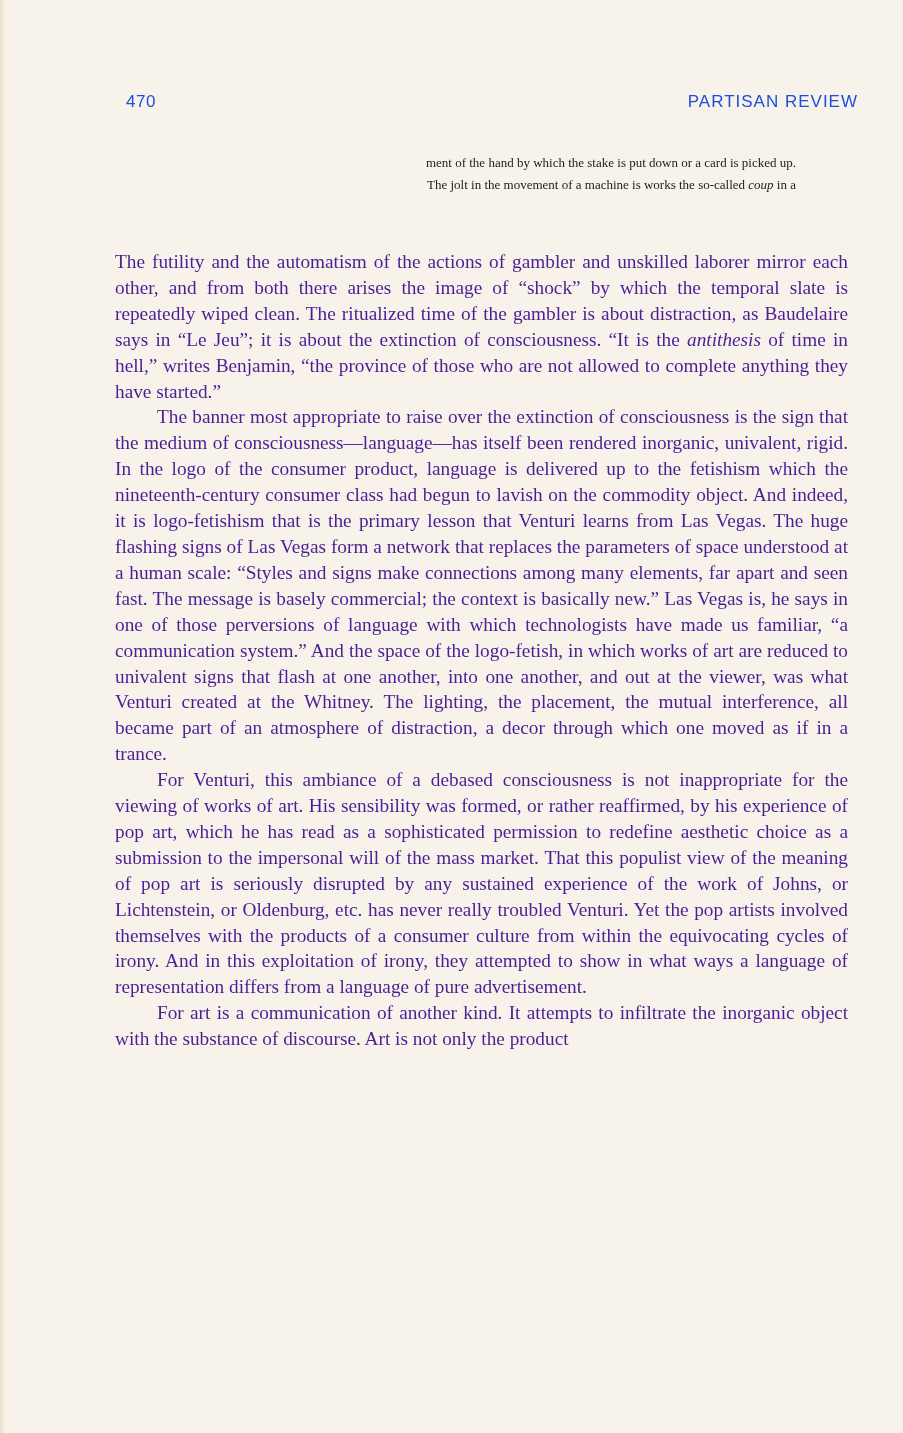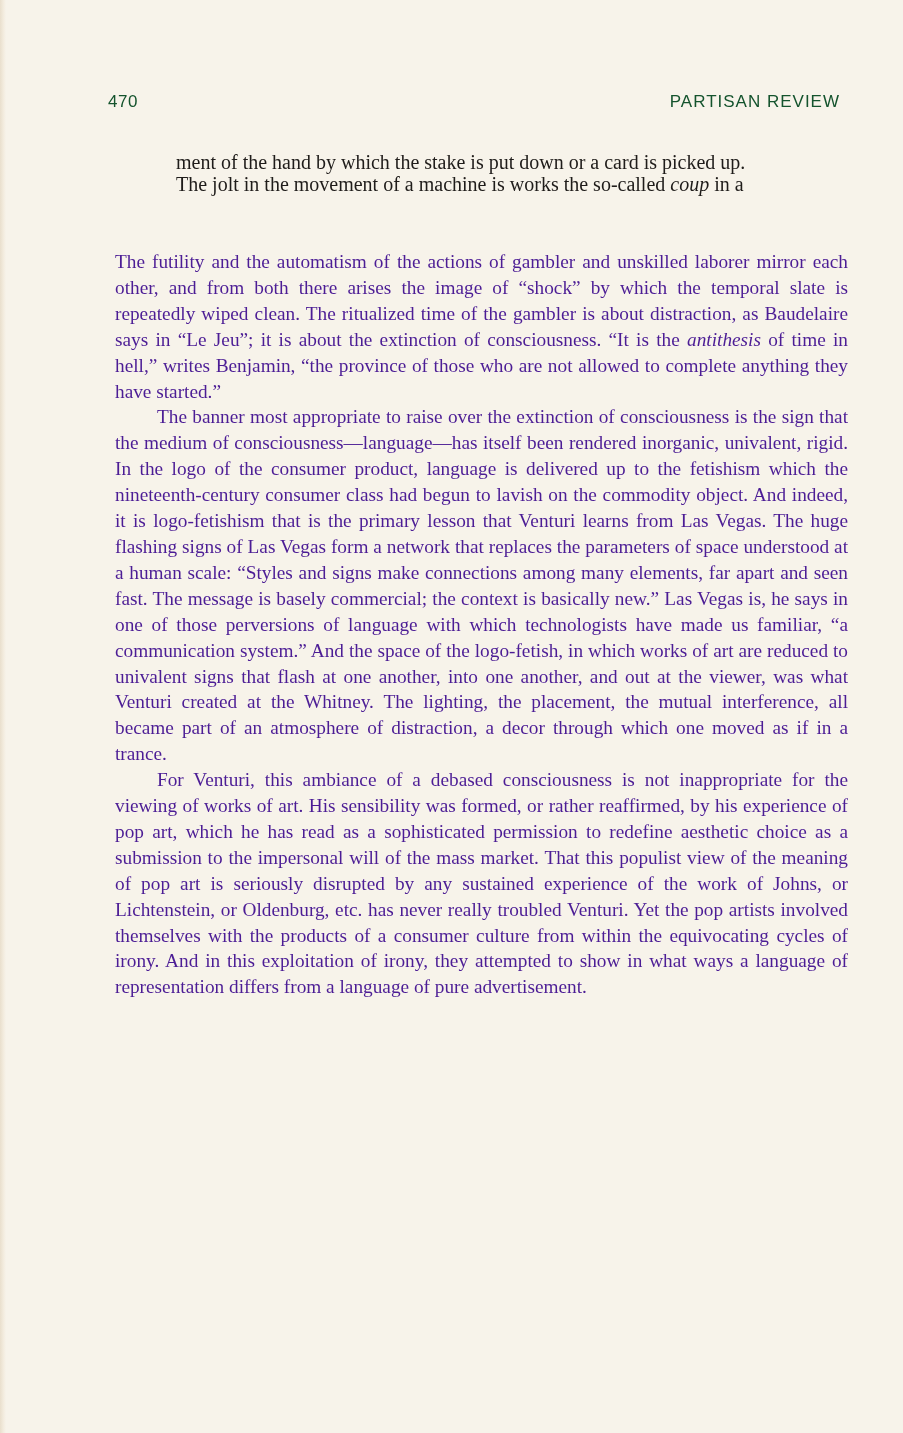--- a/index.html
+++ b/index.html
@@ -16,40 +16,41 @@
     }
     .edge {
       position: absolute;
       left: 0; top: 0; bottom: 0;
       width: 6px;
       background: linear-gradient(to right, #e9dfcd, #f3ecdf 60%, #f7f3ea);
     }
     .running-head {
       position: absolute;
       top: 92px;
-      left: 108px;
+      left: 126px;
       width: 732px;
       height: 24px;
       font-family: "Liberation Sans", sans-serif;
       font-size: 17px;
       letter-spacing: 0.5px;
-      color: #14532d;
+      color: #1d4ed8;
     }
     .running-head .page-num { position: absolute; left: 0; top: 0; }
     .running-head .journal { position: absolute; right: 0; top: 0; letter-spacing: 1px; }
 
     .quote {
       position: absolute;
       top: 152px;
       left: 176px;
       width: 620px;
       font-family: "Liberation Serif", serif;
-      font-size: 20px;
+      font-size: 13px;
       line-height: 21.5px;
       color: #1f1c1a;
+      text-align: right;
     }
     .quote p { margin: 0; }
 
     .body-text {
       position: absolute;
       top: 249px;
       left: 115px;
       width: 733px;
       font-family: "Liberation Serif", serif;
       font-size: 19.3px;
@@ -77,13 +78,14 @@
 
 <div class="quote">
   <p>ment of the hand by which the stake is put down or a card is picked up.</p>
   <p><span>The jolt in the movement of a machine is works the so-called </span><em>coup</em><span> in a</span></p>
 </div>
 
 <div class="body-text">
   <p class="first"><span>The futility and the automatism of the actions of gambler and unskilled laborer mirror each other, and from both there arises the image of “shock” by which the temporal slate is repeatedly wiped clean. The ritualized time of the gambler is about distraction, as Baudelaire says in “Le Jeu”; it is about the extinction of consciousness. “It is the </span><em>antithesis</em><span> of time in hell,” writes Benjamin, “the province of those who are not allowed to complete anything they have started.”</span></p>
   <p>The banner most appropriate to raise over the extinction of consciousness is the sign that the medium of consciousness—language—has itself been rendered inorganic, univalent, rigid. In the logo of the consumer product, language is delivered up to the fetishism which the nineteenth-century consumer class had begun to lavish on the commodity object. And indeed, it is logo-fetishism that is the primary lesson that Venturi learns from Las Vegas. The huge flashing signs of Las Vegas form a network that replaces the parameters of space understood at a human scale: “Styles and signs make connections among many elements, far apart and seen fast. The message is basely commercial; the context is basically new.” Las Vegas is, he says in one of those perversions of language with which technologists have made us familiar, “a communication system.” And the space of the logo-fetish, in which works of art are reduced to univalent signs that flash at one another, into one another, and out at the viewer, was what Venturi created at the Whitney. The lighting, the placement, the mutual interference, all became part of an atmosphere of distraction, a decor through which one moved as if in a trance.</p>
   <p>For Venturi, this ambiance of a debased consciousness is not inappropriate for the viewing of works of art. His sensibility was formed, or rather reaffirmed, by his experience of pop art, which he has read as a sophisticated permission to redefine aesthetic choice as a submission to the impersonal will of the mass market. That this populist view of the meaning of pop art is seriously disrupted by any sustained experience of the work of Johns, or Lichtenstein, or Oldenburg, etc. has never really troubled Venturi. Yet the pop artists involved themselves with the products of a consumer culture from within the equivocating cycles of irony. And in this exploitation of irony, they attempted to show in what ways a language of representation differs from a language of pure advertisement.</p>
+  <p>For art is a communication of another kind. It attempts to infiltrate the inorganic object with the substance of discourse. Art is not only the product</p>
 </div>
 
 </body></html>

